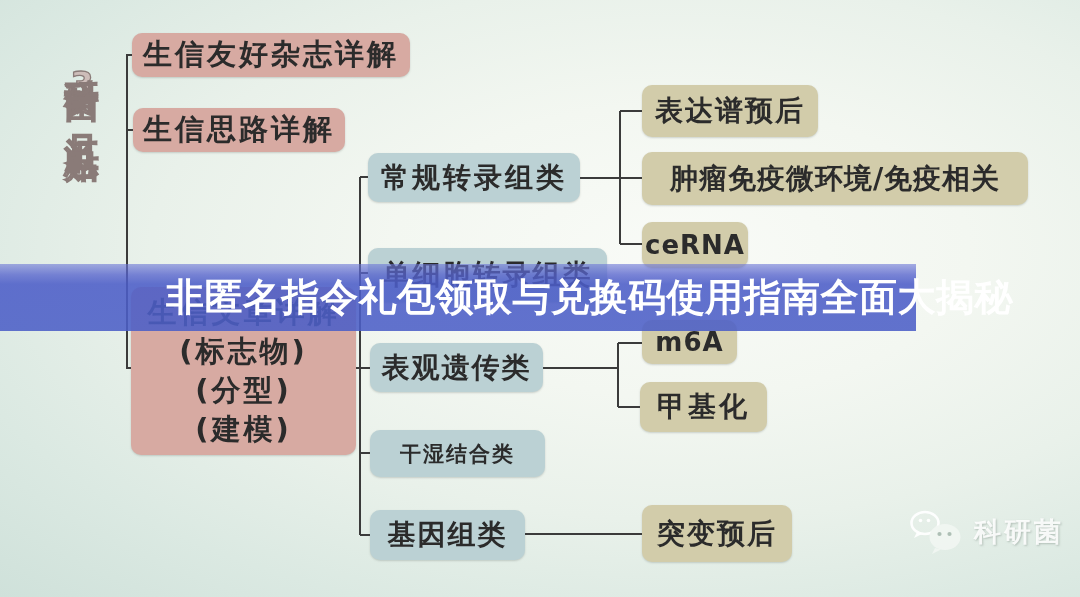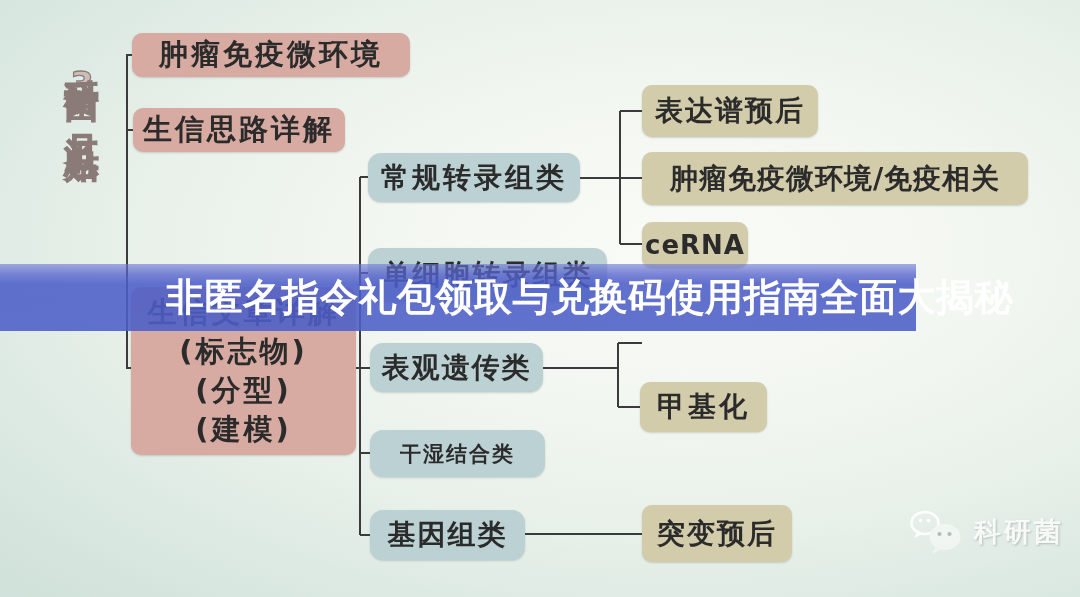--- a/index.html
+++ b/index.html
@@ -14,21 +14,21 @@
   #connectors { position:absolute; left:0; top:0; z-index:1; }
 
   
   .node {
     position:absolute; z-index:2; display:flex; align-items:center; justify-content:center;
     border-radius:10px; color:#2b2b2b; font-weight:600; letter-spacing:3px;
     box-shadow:0 1px 2px rgba(90,100,95,0.25);
     white-space:nowrap;
   }
   .pink { background:#d7aaa2; }
-  .blue { background:#bbd1d4;border-radius:13px; }
+  .blue { background:#bbd1d4; }
   .tan  { background:#d2ccaa; }
 
   .n-journals   { left:132px; top:33px;  width:278px; height:44px; font-size:29px; }
   .n-ideas      { left:133px; top:108px; width:212px; height:44px; font-size:29px; }
   .n-articles   { left:131px; top:287px; width:225px; height:168px; flex-direction:column; justify-content:space-around; font-size:29px; padding:6px 16px; }
   .n-articles .ln { line-height:1.25; }
 
   .n-transcriptome { left:368px; top:153px; width:212px; height:49px; font-size:28px; }
   .n-singlecell    { left:368px; top:248px; width:239px; height:54px; font-size:28px; letter-spacing:2px; }
   .n-epigenetics   { left:370px; top:343px; width:173px; height:49px; font-size:28px; letter-spacing:2px; }
@@ -108,21 +108,21 @@
       <path d="M618 343 H642"></path>
       <path d="M618 407 H640"></path>
 
       <path d="M525 534 H642"></path>
     </g>
   </svg>
 
   <div id="side-title">科研菌3月汇总贴</div>
 
   <div class="node pink n-journals">
-    <span>肿瘤免疫微环境</span>
+    <span>生信友好杂志详解</span>
   </div>
   <div class="node pink n-ideas">
     <span>生信思路详解</span>
   </div>
   <div class="node pink n-articles">
     <span class="ln">生信文章详解</span>
     <span class="ln">(标志物)</span>
     <span class="ln">(分型)</span>
     <span class="ln">(建模)</span>
   </div>
@@ -145,20 +145,23 @@
 
   <div class="node tan n-expr">
     <span>表达谱预后</span>
   </div>
   <div class="node tan n-tumor">
     <span>肿瘤免疫微环境/免疫相关</span>
   </div>
   <div class="node tan n-cerna">
     <span>ceRNA</span>
   </div>
+  <div class="node tan n-m6a">
+    <span>m6A</span>
+  </div>
   <div class="node tan n-methyl">
     <span>甲基化</span>
   </div>
   <div class="node tan n-mutation">
     <span>突变预后</span>
   </div>
 
   <div id="banner">
     <div class="banner-text">非匿名指令礼包领取与兑换码使用指南全面大揭秘</div>
   </div>

